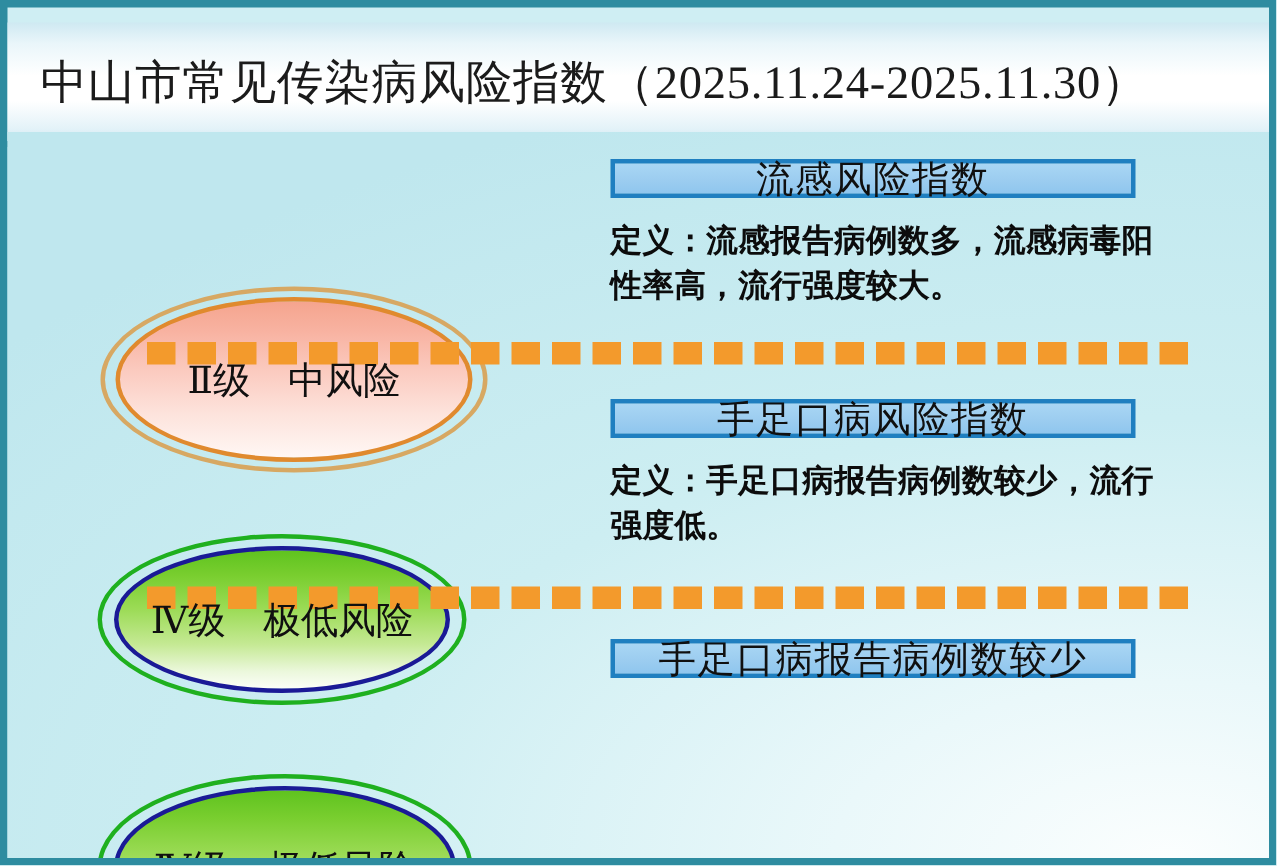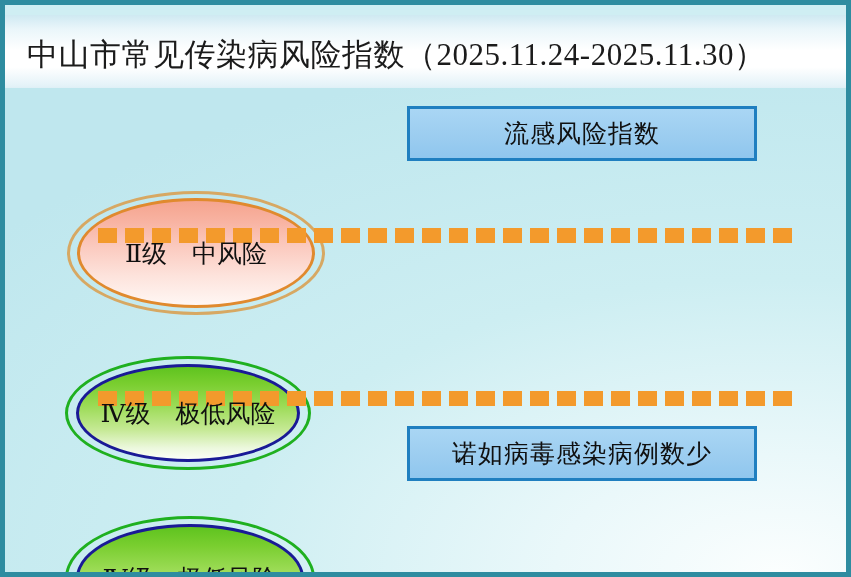--- a/index.html
+++ b/index.html
@@ -142,21 +142,21 @@
   }
   .dash-1 { left: 93px; top: 140px; }
   .dash-2 { left: 93px; top: 303px; }
 
   
   .panel { position: absolute; }
   .panel-header {
     box-sizing: border-box;
     border: 3px solid #1f7fc0;
     background: linear-gradient(to bottom, #a9d6f4 0%, #9ccdf0 55%, #8fc6ee 100%);
-    height: 55px;
+    height: 26px;
     display: flex;
     align-items: center;
     justify-content: center;
   }
   .panel-header-text {
     font-size: 25px;
     color: #101010;
     letter-spacing: 1px;
     white-space: nowrap;
     font-family: "Liberation Serif", "DejaVu Serif", serif;
@@ -199,20 +199,21 @@
     <div class="badge badge-1">
       <div class="ring-outer"></div>
       <div class="ring-inner"></div>
       <div class="badge-label">Ⅱ级　中风险</div>
     </div>
 
     <div class="panel panel-1">
       <div class="panel-header">
         <span class="panel-header-text">流感风险指数</span>
       </div>
+      <div class="panel-def">定义：流感报告病例数多，流感病毒阳性率高，流行强度较大。</div>
     </div>
 
     <div class="dash-row dash-1">
         <div class="dash"></div>
         <div class="dash"></div>
         <div class="dash"></div>
         <div class="dash"></div>
         <div class="dash"></div>
         <div class="dash"></div>
         <div class="dash"></div>
@@ -236,20 +237,26 @@
         <div class="dash"></div>
         <div class="dash"></div>
       </div>
 
     <div class="badge badge-2 badge-green">
       <div class="ring-outer"></div>
       <div class="ring-inner"></div>
       <div class="badge-label">Ⅳ级　极低风险</div>
     </div>
 
+    <div class="panel panel-2">
+      <div class="panel-header">
+        <span class="panel-header-text">手足口病风险指数</span>
+      </div>
+      <div class="panel-def">定义：手足口病报告病例数较少，流行强度低。</div>
+    </div>
 
     <div class="dash-row dash-2">
         <div class="dash"></div>
         <div class="dash"></div>
         <div class="dash"></div>
         <div class="dash"></div>
         <div class="dash"></div>
         <div class="dash"></div>
         <div class="dash"></div>
         <div class="dash"></div>
@@ -274,18 +281,18 @@
       </div>
 
     <div class="badge badge-3 badge-green">
       <div class="ring-outer"></div>
       <div class="ring-inner"></div>
       <div class="badge-label">Ⅳ级　极低风险</div>
     </div>
 
     <div class="panel panel-3">
       <div class="panel-header">
-        <span class="panel-header-text">诺如病毒感染病例数少</span>
+        <span class="panel-header-text">手足口病报告病例数较少</span>
       </div>
     </div>
 
   </div>
 </div>
 
 </body></html>

